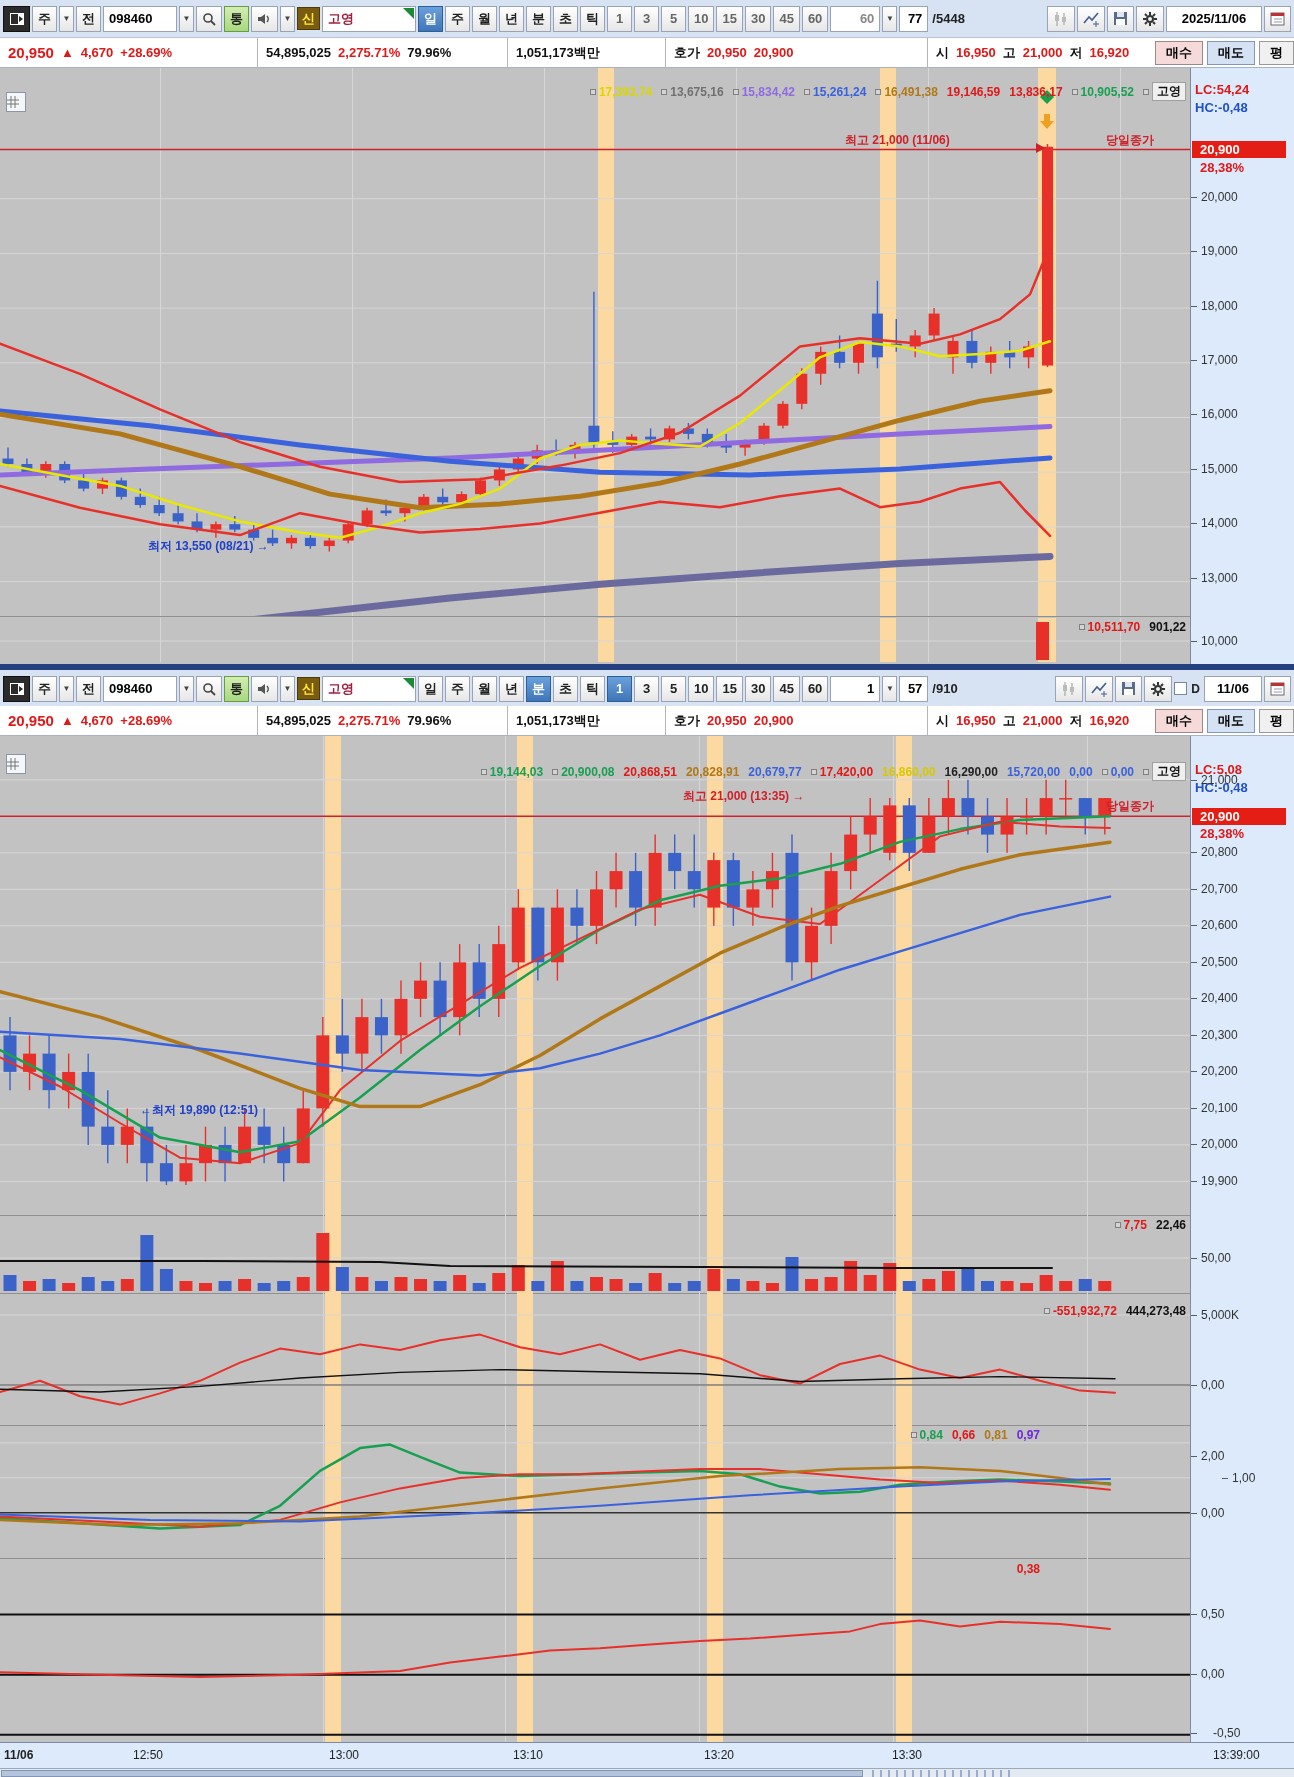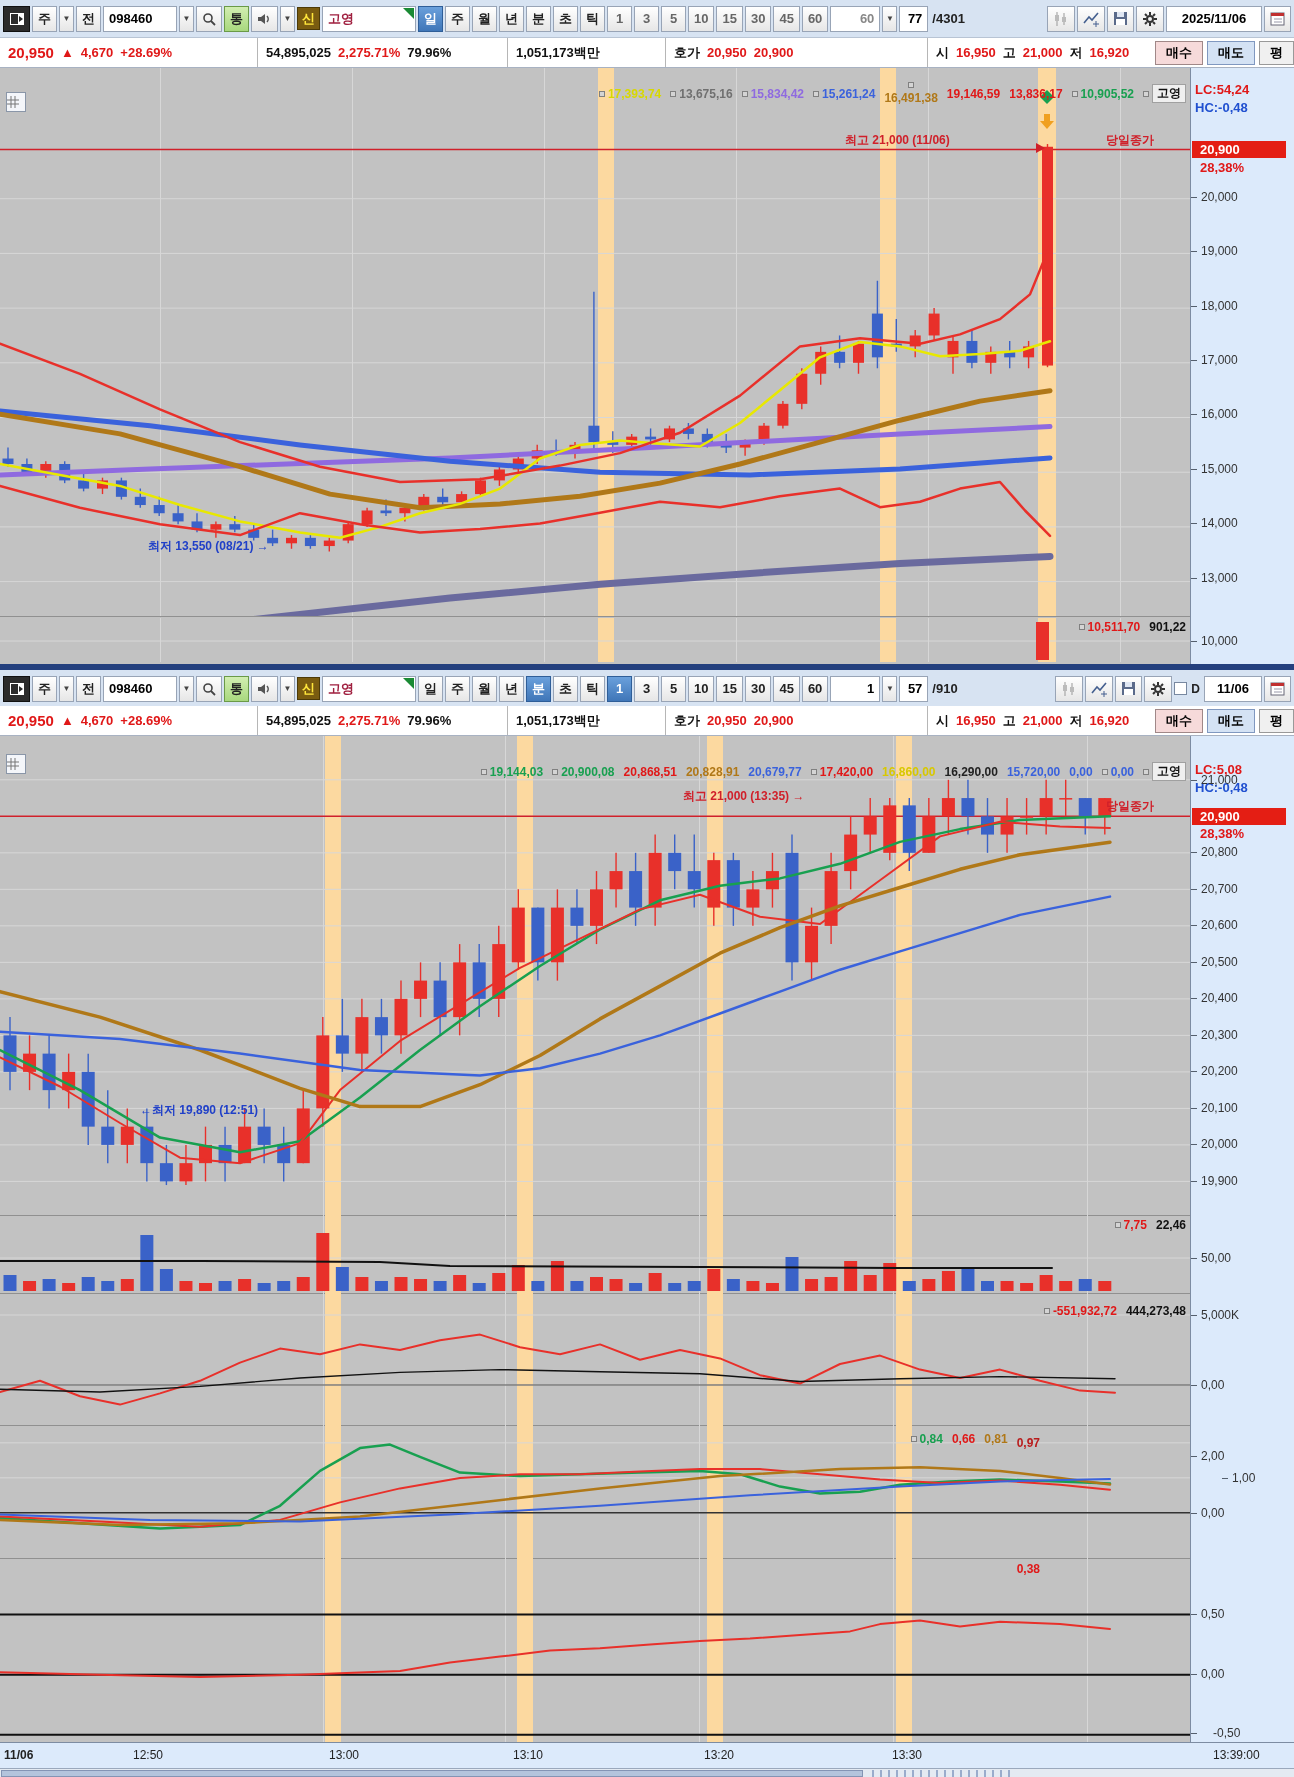--- a/index.html
+++ b/index.html
@@ -118,21 +118,21 @@
         <button class="tbtn dim">5</button>
         <button class="tbtn dim">10</button>
         <button class="tbtn dim">15</button>
         <button class="tbtn dim">30</button>
         <button class="tbtn dim">45</button>
         <button class="tbtn dim">60</button>
       </div>
     <div class="valbox" style="width:50px;color:#888">60</div>
     <button class="tbtn sm">▼</button>
     <div class="valbox">77</div>
-    <span class="slash">/4301</span>
+    <span class="slash">/5448</span>
     <div class="icongrp">
       <button class="tbtn">
           <svg width="16" height="16">
             <line x1="4" y1="1" x2="4" y2="15" stroke="#999"></line>
             <rect x="2" y="4" width="4" height="6" fill="#bbb"></rect>
             <line x1="11" y1="2" x2="11" y2="14" stroke="#999"></line>
             <rect x="9" y="6" width="4" height="5" fill="#bbb"></rect>
           </svg>
         </button>
       <button class="tbtn">
@@ -390,21 +390,21 @@
           <b class="ltext">13,675,16</b>
         </span>
         <span class="litem" style="color: rgb(143, 106, 224);">
           <i class="lbox"></i>
           <b class="ltext">15,834,42</b>
         </span>
         <span class="litem" style="color: rgb(58, 98, 220);">
           <i class="lbox"></i>
           <b class="ltext">15,261,24</b>
         </span>
-        <span class="litem" style="color: rgb(176, 120, 24); flex-direction: column;">
+        <span class="litem" style="color: rgb(176, 120, 24);">
           <i class="lbox"></i>
           <b class="ltext">16,491,38</b>
         </span>
         <span class="litem" style="color: rgb(224, 24, 24);">
           <b class="ltext">19,146,59</b>
         </span>
         <span class="litem" style="color: rgb(224, 24, 24);">
           <b class="ltext">13,836,17</b>
         </span>
         <span class="litem" style="color: rgb(24, 160, 80);">
@@ -966,21 +966,21 @@
         <span class="litem" style="color: rgb(24, 160, 80);">
           <i class="lbox"></i>
           <b class="ltext">0,84</b>
         </span>
         <span class="litem" style="color: rgb(224, 24, 24);">
           <b class="ltext">0,66</b>
         </span>
         <span class="litem" style="color: rgb(176, 120, 24);">
           <b class="ltext">0,81</b>
         </span>
-        <span class="litem" style="color: #b91c1c; margin-top: 8px;">
+        <span class="litem" style="color: #6d28d9;">
           <b class="ltext">0,97</b>
         </span>
       </div>
     <div class="legend" style="top:826px;right:254px">
         <span class="litem" style="color: rgb(224, 24, 24);">
           <b class="ltext">0,38</b>
         </span>
       </div>
 
     <div class="ann red" style="top:52px;left:683px">최고 21,000 (13:35) →</div>

